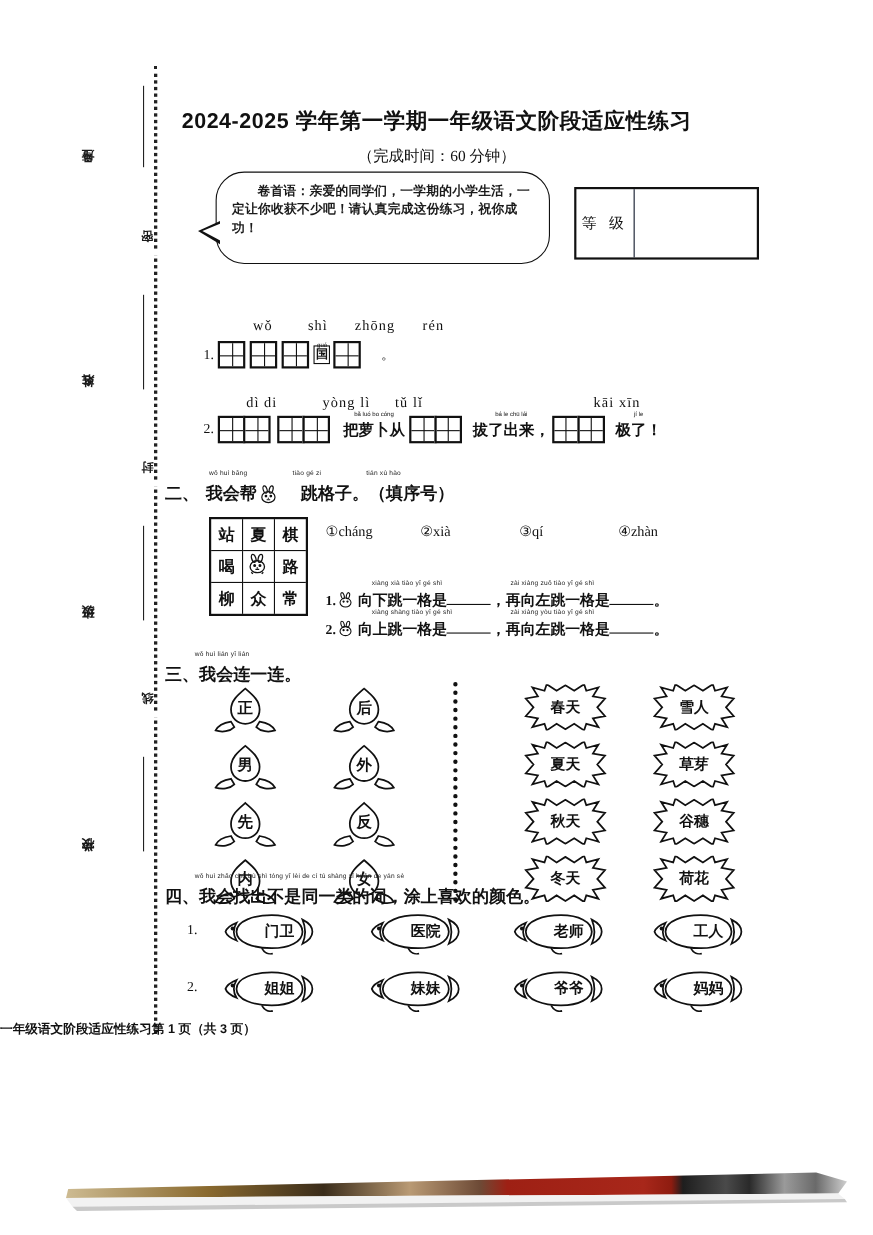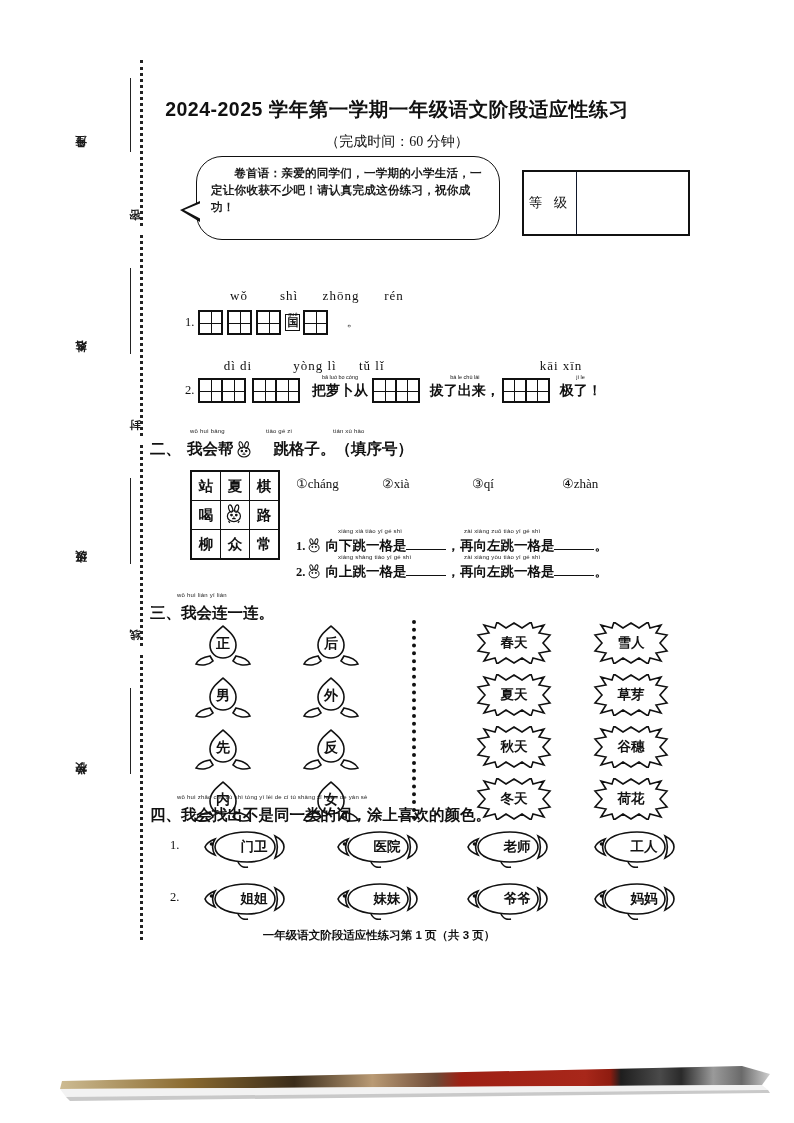--- a/index.html
+++ b/index.html
@@ -136,21 +136,21 @@
 
   
   .peach,.star,.fish{position:absolute;}
   .shape-txt{position:absolute;left:0;top:0;width:100%;height:100%;
     display:flex;align-items:center;justify-content:center;
     font-family:"Liberation Sans","DejaVu Sans",sans-serif;font-weight:bold;
     color:#111;pointer-events:none;}
   .dotcol{position:absolute;border-left:4px dotted #111;}
 
   
-  .footer{position:absolute;left:0;top:928px;width:758px;text-align:center;
+  .footer{position:absolute;left:0;top:928px;width:758px;
     font-size:11.5px;font-family:"Liberation Sans","DejaVu Sans",sans-serif;
     font-weight:bold;color:#111;}
 
   
   .band{position:absolute;left:0;top:1043px;width:794px;height:80px;overflow:hidden;}
 </style>
 </head>
 <body>
 
 <div class="page">

